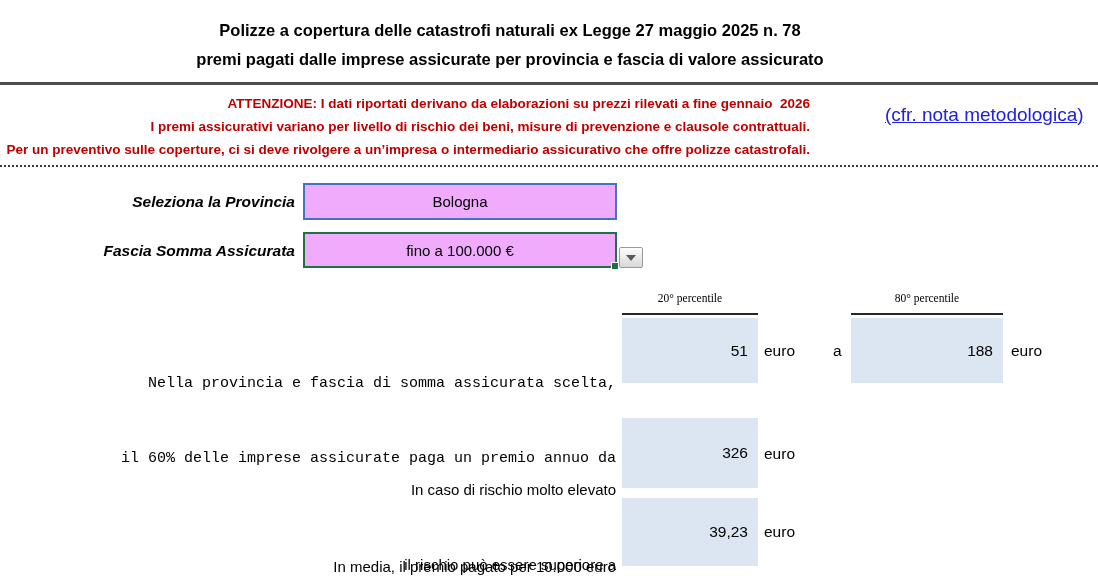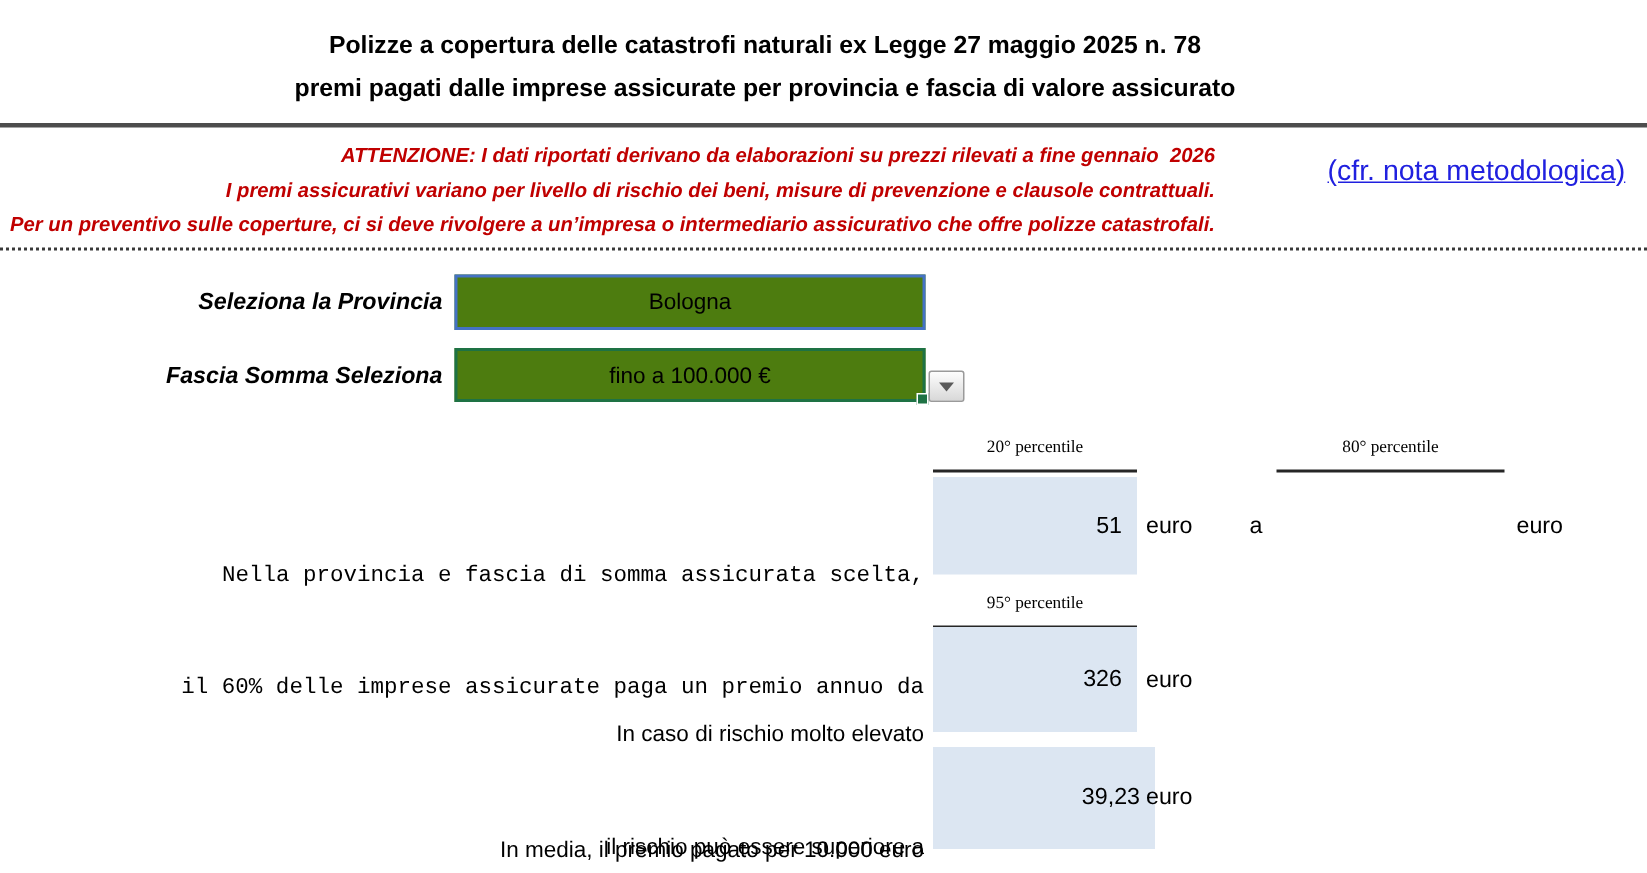--- a/index.html
+++ b/index.html
@@ -23,42 +23,42 @@
   .abs{position:absolute;}
   
   .title-line{left:0;width:1020px;text-align:center;font-weight:bold;font-size:16.5px;line-height:26px;}
   .t1{top:17px;}
   .t2{top:46px;}
   .solid-rule{left:0;top:82px;width:1098px;height:3px;background:var(--rule-gray);}
   
   .notice-line{
     right:288px;text-align:right;
     color:var(--warning-red);
-    font-style:italic;font-weight:600;
+    font-weight:600;
     font-size:13.5px;line-height:18px;white-space:pre;
   }
   .n1{top:95px;}
   .n2{top:118px;}
   .n3{top:141px;}
   .note-link{
     left:885px;top:104px;
     color:var(--link-blue);
     font-size:19px;text-decoration:underline;white-space:pre;cursor:pointer;
   }
   .dotted-rule{left:0;top:165px;width:1098px;height:0;border-top:2px dotted #3a3a3a;}
   
   .sel-label{
     right:803px;text-align:right;
     font-style:italic;font-weight:600;font-size:15.5px;line-height:20px;white-space:pre;
   }
   .l1{top:192px;}
   .l2{top:241px;}
   .sel-box{
     left:303px;width:314px;box-sizing:border-box;
-    background:#4d7c0f;text-align:center;font-size:15px;
+    background:#f0abfc;text-align:center;font-size:15px;
     display:flex;align-items:center;justify-content:center;
   }
   .province-box{top:183px;height:37px;border:2px solid var(--accent-blue-border);}
   .band-box{top:232px;height:36px;border:2px solid var(--accent-green-border);}
   .fill-handle{
     position:absolute;right:-4px;bottom:-4px;width:6px;height:6px;
     background:var(--accent-green-border);border:1px solid #fff;
   }
   .dd-btn{
     left:619px;top:247px;width:24px;height:21px;box-sizing:border-box;
@@ -90,21 +90,21 @@
   .r3{top:504px;}
   
   .value-box{
     box-sizing:border-box;background:var(--value-fill);
     display:flex;align-items:center;justify-content:flex-end;
     padding-right:10px;font-size:15.5px;
   }
   .v20{left:622px;top:318px;width:136px;height:65px;}
   .v80{left:851px;top:318px;width:152px;height:65px;}
   .v95{left:622px;top:418px;width:136px;height:70px;}
-  .vavg{left:622px;top:498px;width:148px;height:68px;}
+  .vavg{left:622px;top:498px;width:136px;height:68px;}
   .unit{font-size:15.5px;line-height:25px;white-space:pre;}
   .u1{left:764px;top:338px;}
   .conn{left:833px;top:338px;font-size:15.5px;line-height:25px;}
   .u2{left:1011px;top:338px;}
   .u3{left:764px;top:441px;}
   .u4{left:764px;top:519px;}
 </style>
 </head>
 <body>
 
@@ -120,44 +120,46 @@
   <div class="abs notice-line n3">Per un preventivo sulle coperture, ci si deve rivolgere a un’impresa o intermediario assicurativo che offre polizze catastrofali.</div>
   <a class="abs note-link">(cfr. nota metodologica)</a>
 
   <div class="abs dotted-rule"></div>
 
   <div class="abs sel-label l1">Seleziona la Provincia</div>
   <div class="abs sel-box province-box">
     <span>Bologna</span>
   </div>
 
-  <div class="abs sel-label l2">Fascia Somma Seleziona</div>
+  <div class="abs sel-label l2">Fascia Somma Assicurata</div>
   <div class="abs sel-box band-box">
     <span>fino a 100.000 €</span>
     <span class="fill-handle"></span>
   </div>
   <div class="abs dd-btn">
     <span class="dd-arrow"></span>
   </div>
 
   <div class="abs pct-header h20">20° percentile</div>
   <div class="abs pct-header h80">80° percentile</div>
 
   <div class="abs row-text r1">
     <div>Nella provincia e fascia di somma assicurata scelta,</div>
     <div>il 60% delle imprese assicurate paga un premio annuo da</div>
   </div>
   <div class="abs value-box v20">
     <span>51</span>
   </div>
   <div class="abs unit u1">euro</div>
   <div class="abs conn">a</div>
+  <div class="abs value-box v80">
+    <span>188</span>
+  </div>
   <div class="abs unit u2">euro</div>
 
-  <div class="abs pct-header h95">95° percentile</div>
   <div class="abs row-text r2">
     <div>In caso di rischio molto elevato</div>
     <div>il rischio può essere superiore a</div>
   </div>
   <div class="abs value-box v95">
     <span>326</span>
   </div>
   <div class="abs unit u3">euro</div>
 
   <div class="abs row-text r3">

